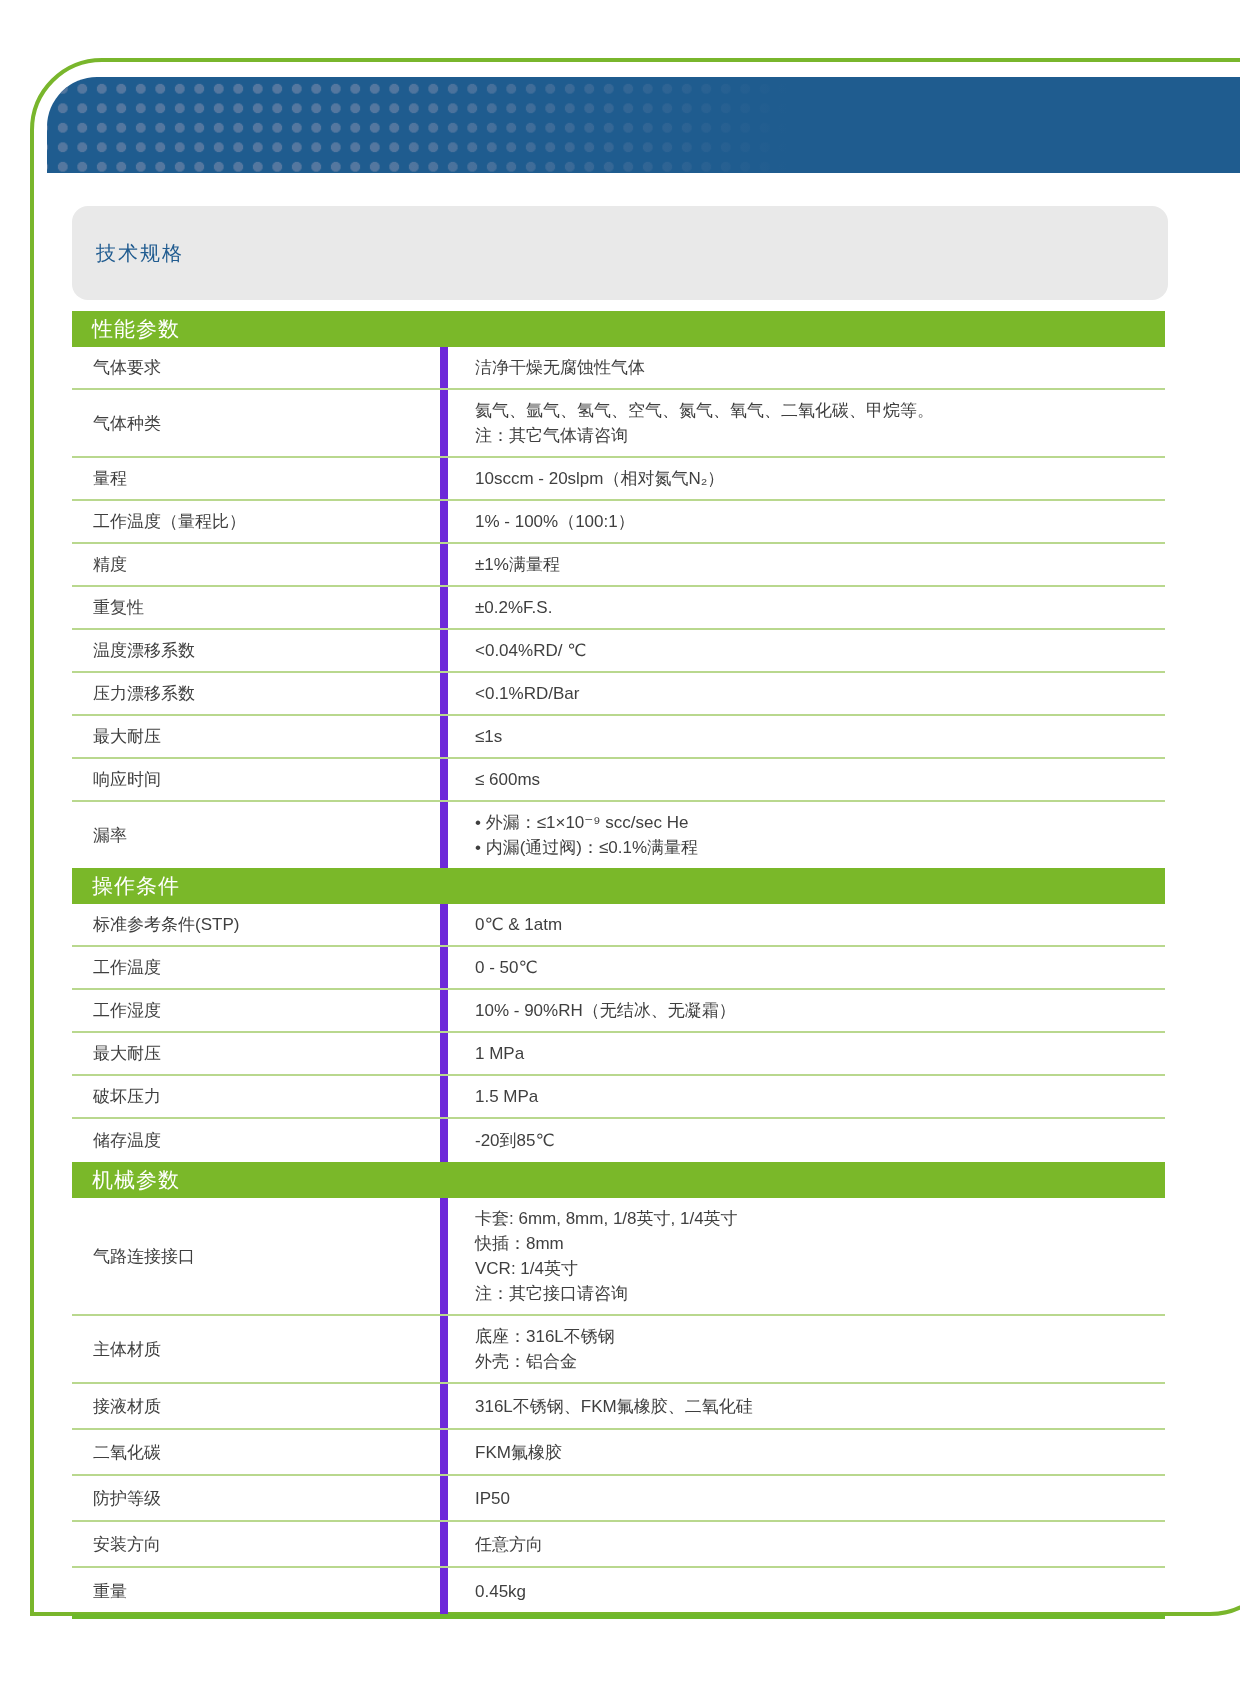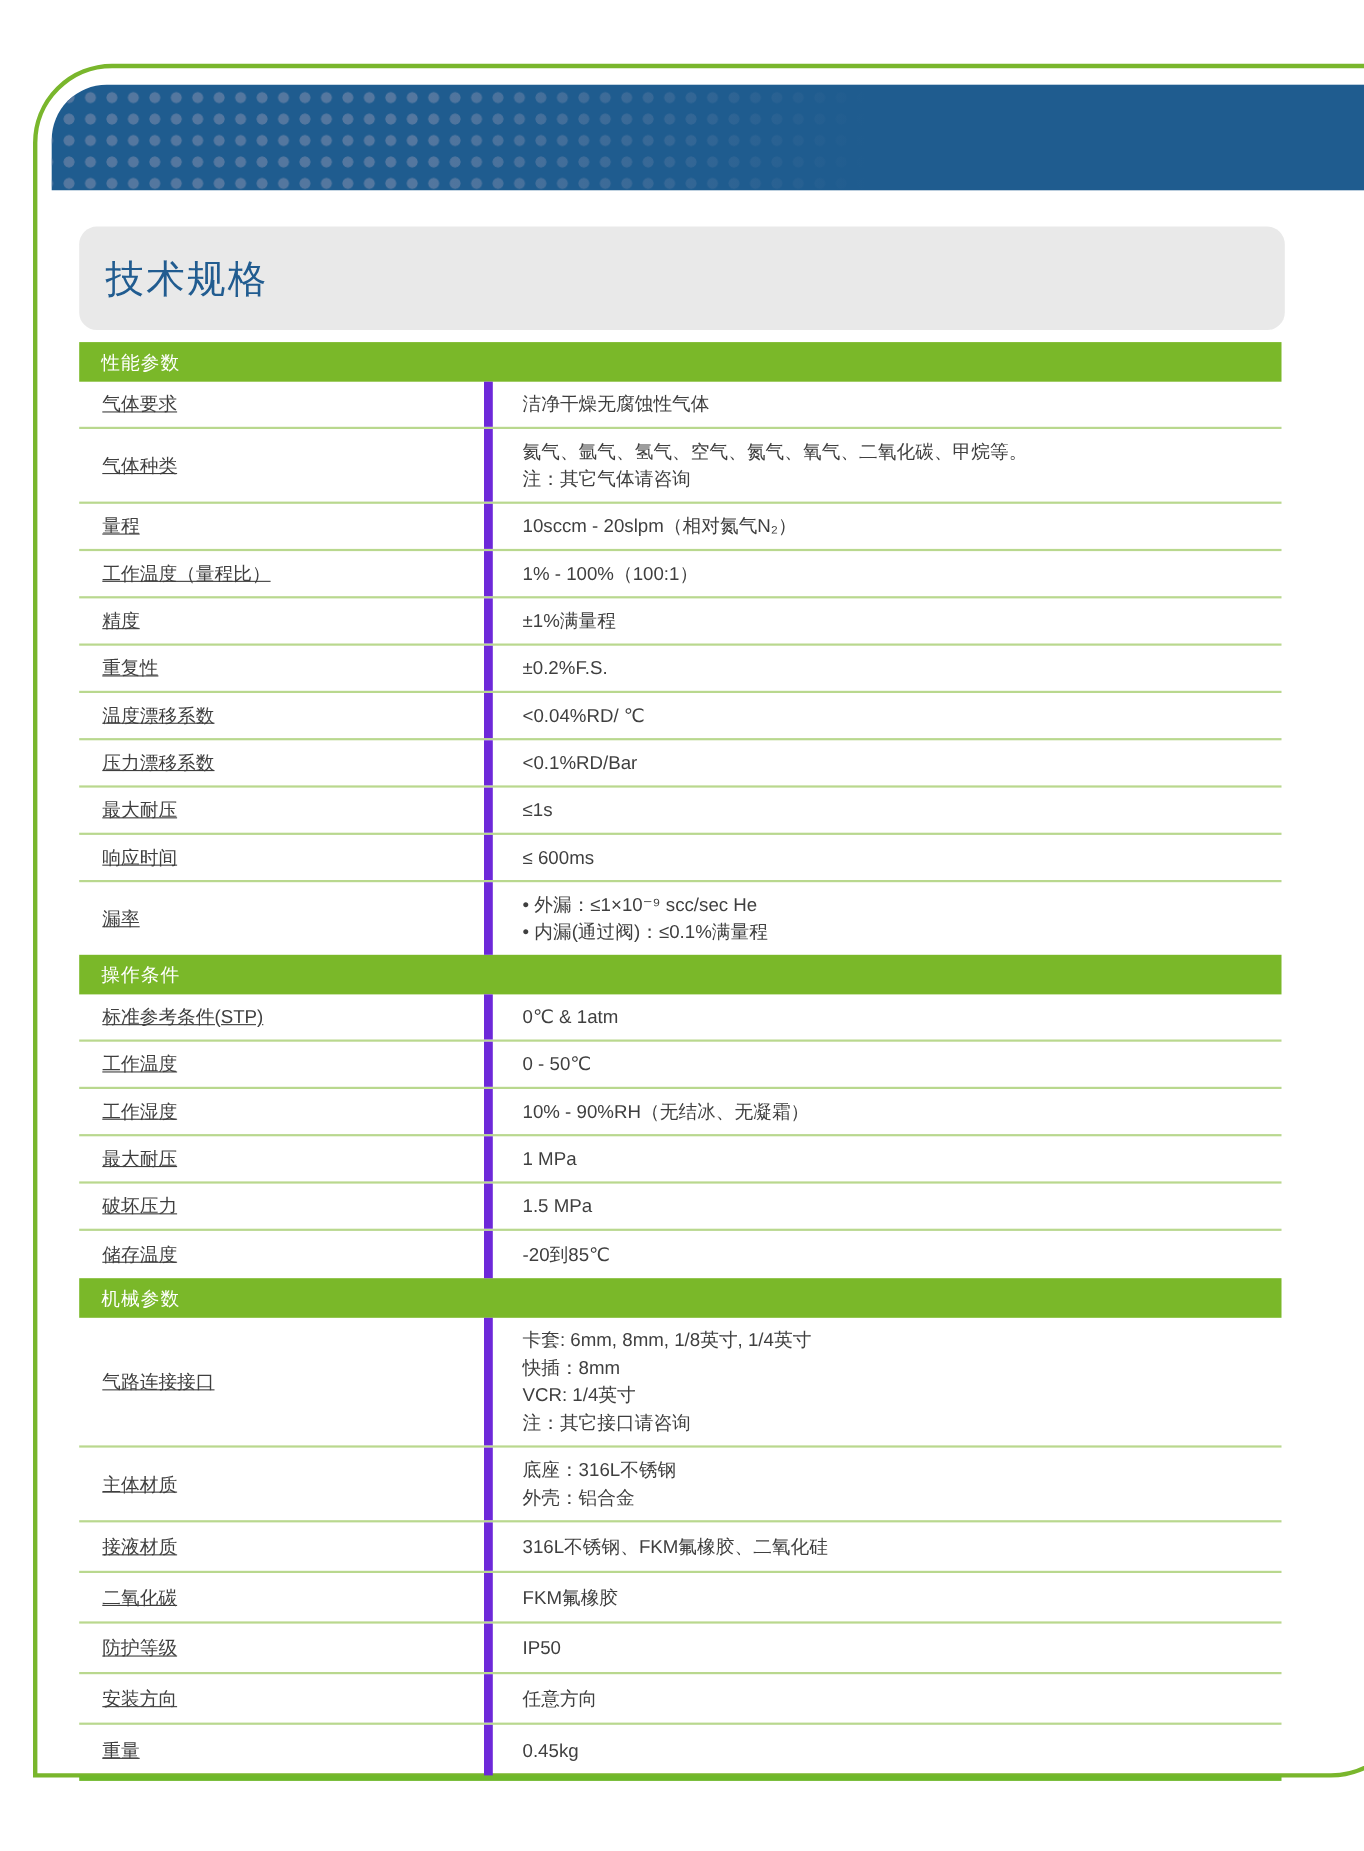--- a/index.html
+++ b/index.html
@@ -44,57 +44,56 @@
   .title-box {
     position: absolute;
     left: 72px; top: 206px;
     width: 1096px; height: 94px;
     background: #e9e9e9;
     border-radius: 16px;
     display: flex; align-items: center;
   }
   .title-box h1 {
     margin: 0 0 0 24px;
-    font-size: 35px; font-weight: 500;
+    font-size: 20px; font-weight: 500;
     color: #215c90;
     letter-spacing: 2px;
   }
 
   
   .spec-table {
     position: absolute;
     left: 72px; top: 311px;
     width: 1093px;
     border-bottom: 5px solid #6eb82b;
     box-sizing: border-box;
   }
   .sec-header {
     height: 36px;
     background: #7ab829;
     color: #ffffff;
-    font-size: 17px; font-weight: 500;
+    font-size: 21px; font-weight: 500;
     letter-spacing: 1px;
     display: flex; align-items: center;
     padding-left: 20px;
     box-sizing: border-box;
   }
   .row {
     display: flex;
     align-items: center;
     border-bottom: 2px solid #b9d88e;
     box-sizing: border-box;
     color: #3f3f3f;
     font-size: 17px;
   }
   .row.last { border-bottom: none; }
   .cell { box-sizing: border-box; }
   .cell.label {
     width: 368px; flex: 0 0 368px;
     padding: 8px 14px 8px 21px;
-    text-decoration: underline;
   }
   .cell.value {
     flex: 1 1 auto;
     border-left: 8px solid #6d28d9;
     padding: 8px 10px 8px 27px;
     align-self: stretch;
     display: flex; flex-direction: column; justify-content: center;
   }
   .vline { line-height: 25px; }
 

